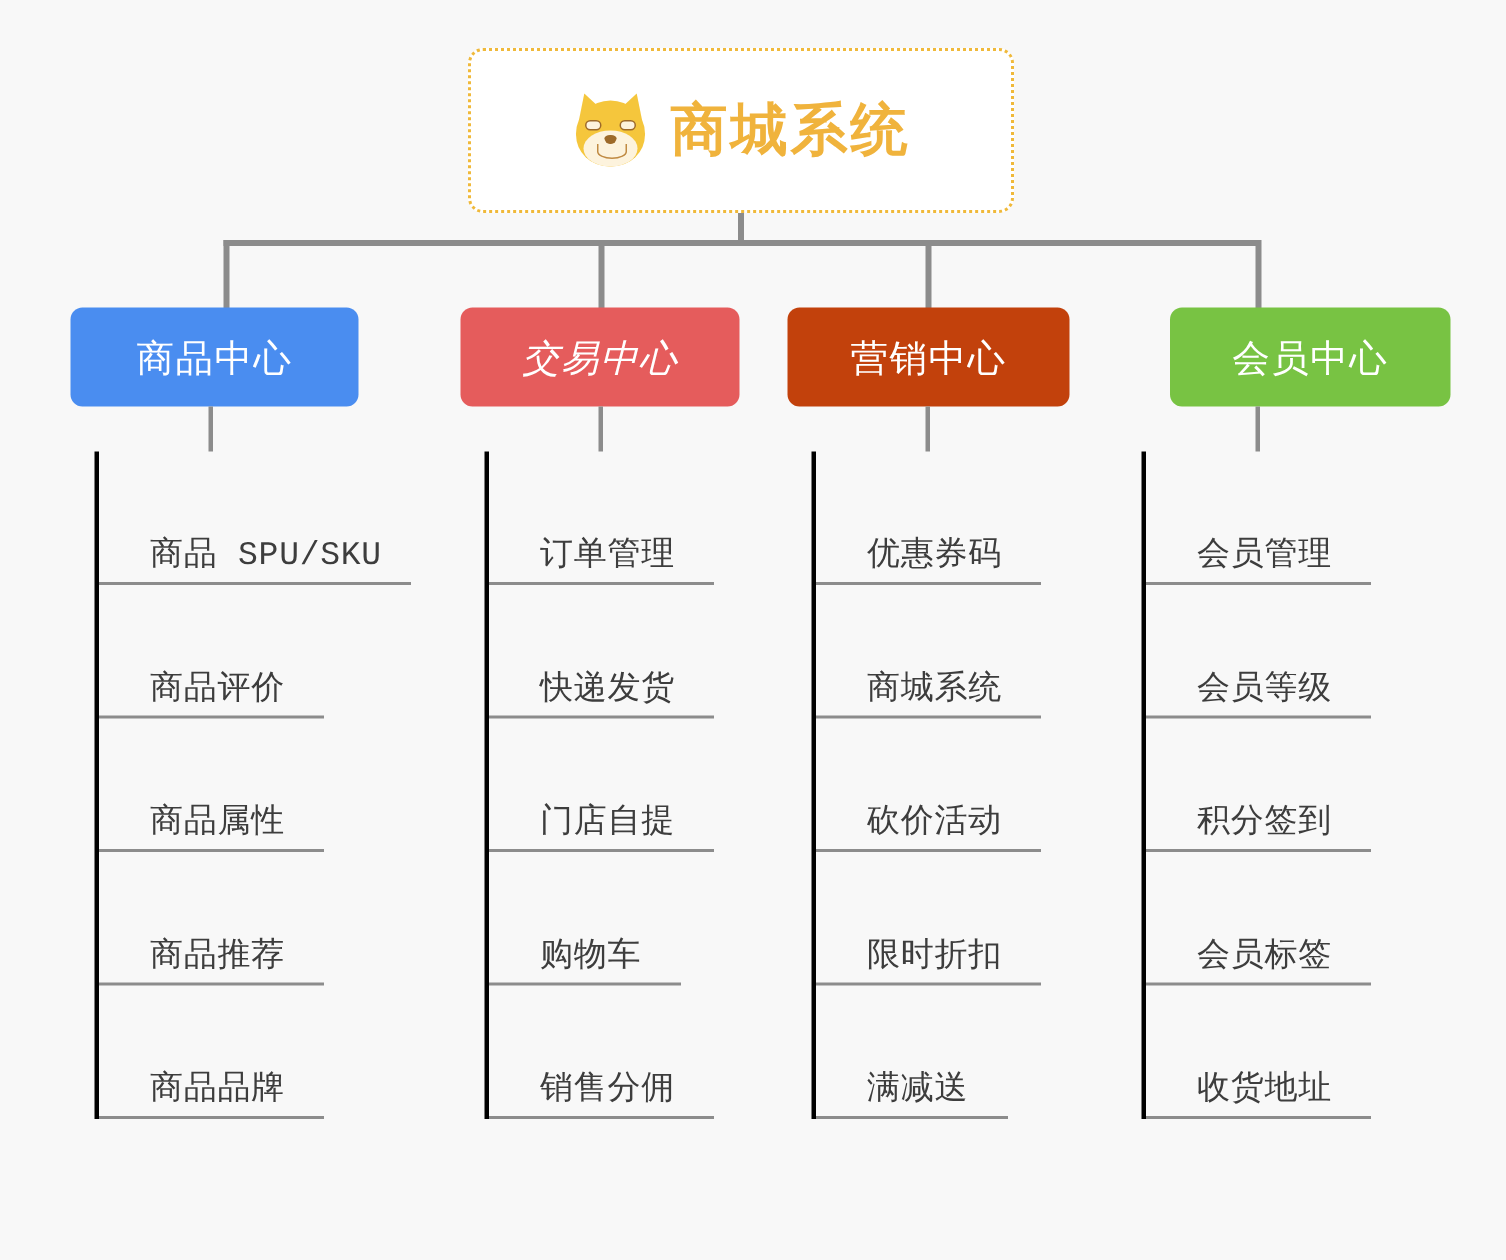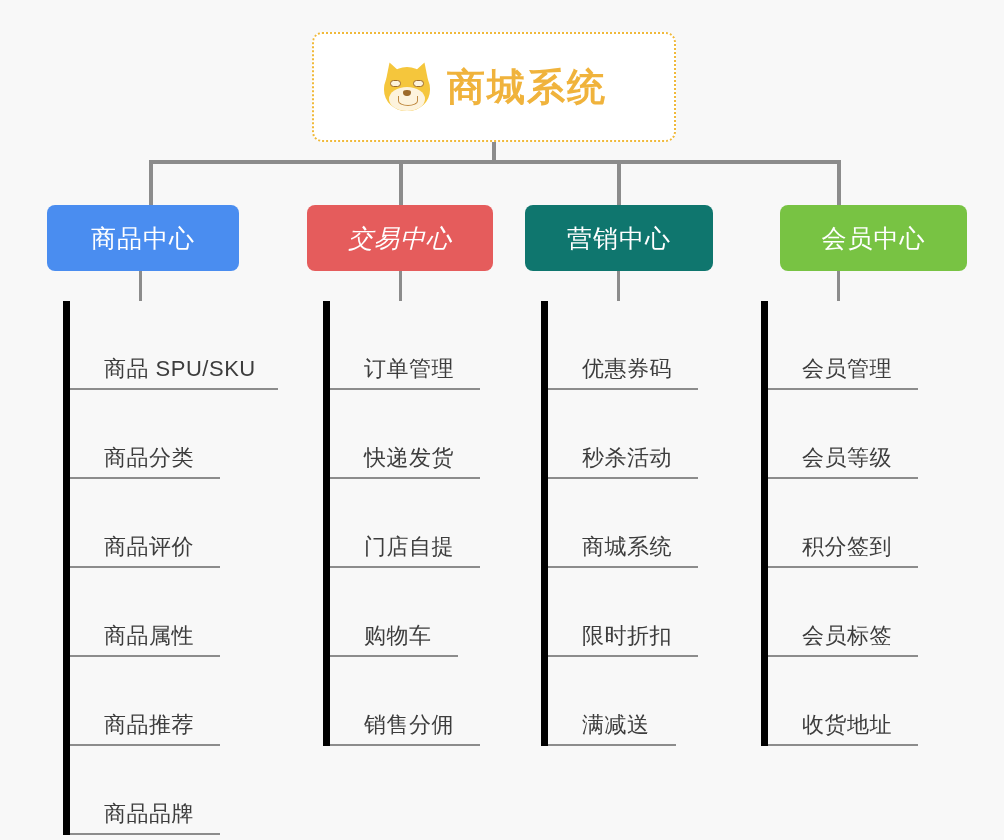--- a/index.html
+++ b/index.html
@@ -156,24 +156,25 @@
   .branch.b1 .branch-stem { left: 92px;  }
   .branch.b2 .branch-stem { left: 92px;  }
   .branch.b3 .branch-stem { left: 92px;  }
   .branch.b4 .branch-stem { left: 92px;  }
 
   
   .leaf-list {
     position: absolute;
     top: 96px;
     left: 16px;
-    border-left: 7px solid #000000;
+    border-left: 3px solid #000000;
     padding: 0;
     margin: 0;
     list-style: none;
+    font-family: Liberation Mono, monospace;
   }
   .leaf-item {
     height: 89px;
     display: flex;
     align-items: flex-end;
     box-sizing: border-box;
   }
   .leaf-label {
     display: inline-block;
     margin-left: 34px;
@@ -223,24 +224,20 @@
 
   <div class="branch b1">
     <div class="branch-header" style="background: rgb(74, 141, 240);">商品中心</div>
     <div class="branch-stem"></div>
     <ul class="leaf-list">
       <li class="leaf-item">
         <span class="leaf-label">商品 SPU/SKU</span>
         <span class="leaf-rule" style="width: 208px;"></span>
       </li>
       <li class="leaf-item">
-        <span class="leaf-label">商品分类</span>
-        <span class="leaf-rule" style="width: 150px;"></span>
-      </li>
-      <li class="leaf-item">
         <span class="leaf-label">商品评价</span>
         <span class="leaf-rule" style="width: 150px;"></span>
       </li>
       <li class="leaf-item">
         <span class="leaf-label">商品属性</span>
         <span class="leaf-rule" style="width: 150px;"></span>
       </li>
       <li class="leaf-item">
         <span class="leaf-label">商品推荐</span>
         <span class="leaf-rule" style="width: 150px;"></span>
@@ -273,33 +270,33 @@
         <span class="leaf-rule" style="width: 128px;"></span>
       </li>
       <li class="leaf-item">
         <span class="leaf-label">销售分佣</span>
         <span class="leaf-rule" style="width: 150px;"></span>
       </li>
     </ul>
   </div>
 
   <div class="branch b3">
-    <div class="branch-header" style="background: #0f766e;">营销中心</div>
+    <div class="branch-header" style="background: #c2410c;">营销中心</div>
     <div class="branch-stem"></div>
     <ul class="leaf-list">
       <li class="leaf-item">
         <span class="leaf-label">优惠券码</span>
         <span class="leaf-rule" style="width: 150px;"></span>
       </li>
       <li class="leaf-item">
-        <span class="leaf-label">秒杀活动</span>
-        <span class="leaf-rule" style="width: 150px;"></span>
-      </li>
-      <li class="leaf-item">
         <span class="leaf-label">商城系统</span>
+        <span class="leaf-rule" style="width: 150px;"></span>
+      </li>
+      <li class="leaf-item">
+        <span class="leaf-label">砍价活动</span>
         <span class="leaf-rule" style="width: 150px;"></span>
       </li>
       <li class="leaf-item">
         <span class="leaf-label">限时折扣</span>
         <span class="leaf-rule" style="width: 150px;"></span>
       </li>
       <li class="leaf-item">
         <span class="leaf-label">满减送</span>
         <span class="leaf-rule" style="width: 128px;"></span>
       </li>

